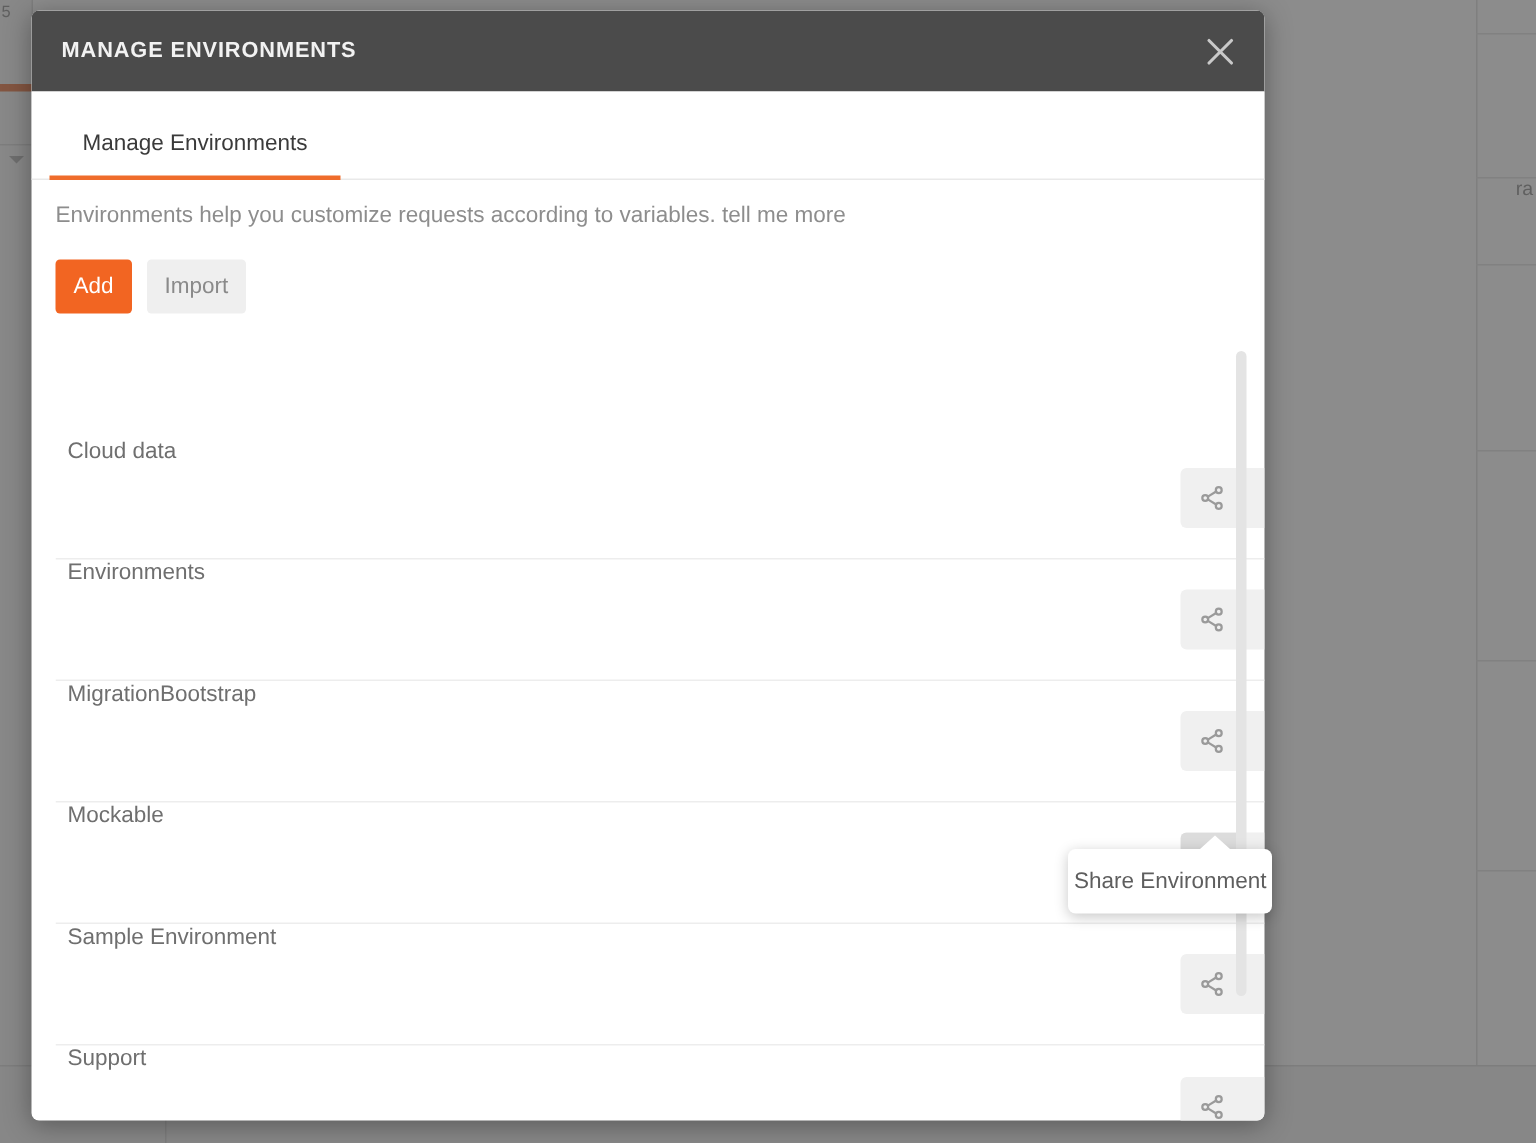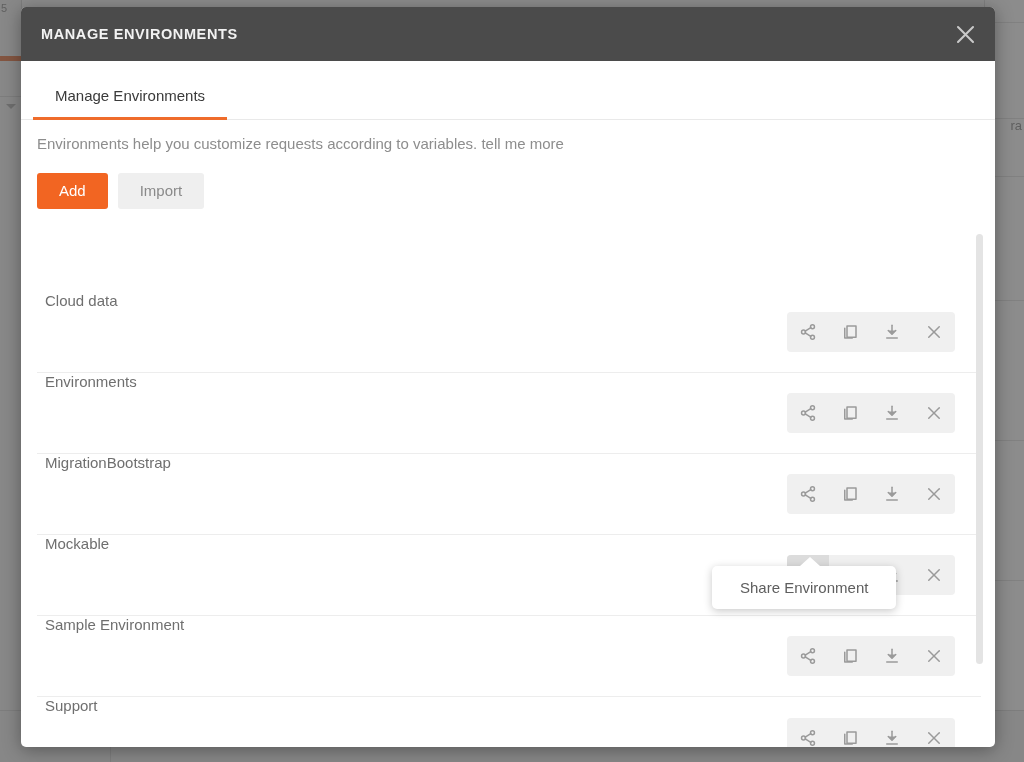--- a/index.html
+++ b/index.html
@@ -88,21 +88,21 @@
     position: absolute;
     inset: 0;
     background: rgba(70,70,70,0.62);
   }
 
   
   #modal {
     position: absolute;
     left: 21px;
     top: 7px;
-    width: 974px;
+    width: 822px;
     height: 740px;
     background: #ffffff;
     border-radius: 5px;
     overflow: hidden;
     box-shadow: 0 3px 18px rgba(0,0,0,0.35);
   }
 
   
   #modal-header {
     position: relative;
@@ -178,21 +178,21 @@
   #action-buttons {
     margin: 19px 0 0 16px;
     display: flex;
     gap: 10px;
   }
   .btn {
     border: none;
     border-radius: 3px;
     font-size: 15px;
     font-family: "Liberation Sans", sans-serif;
-    padding: 10px 22px;
+    padding: 10px 12px;
     cursor: pointer;
     line-height: 1.1;
   }
   .btn-primary {
     background: #f26522;
     color: #ffffff;
   }
   .btn-secondary {
     background: #efefef;
     color: #8a8a8a;
@@ -269,21 +269,21 @@
     border-radius: 4px;
   }
 
   
   #tooltip {
     position: absolute;
     left: 712px;
     top: 566px;
     background: #ffffff;
     border-radius: 5px;
-    padding: 13px 28px;
+    padding: 13px 4px;
     font-size: 15px;
     color: #5e5e5e;
     box-shadow: 0 2px 9px rgba(0,0,0,0.22);
     white-space: nowrap;
     z-index: 30;
   }
   #tooltip::after {
     content: "";
     position: absolute;
     top: -9px;

